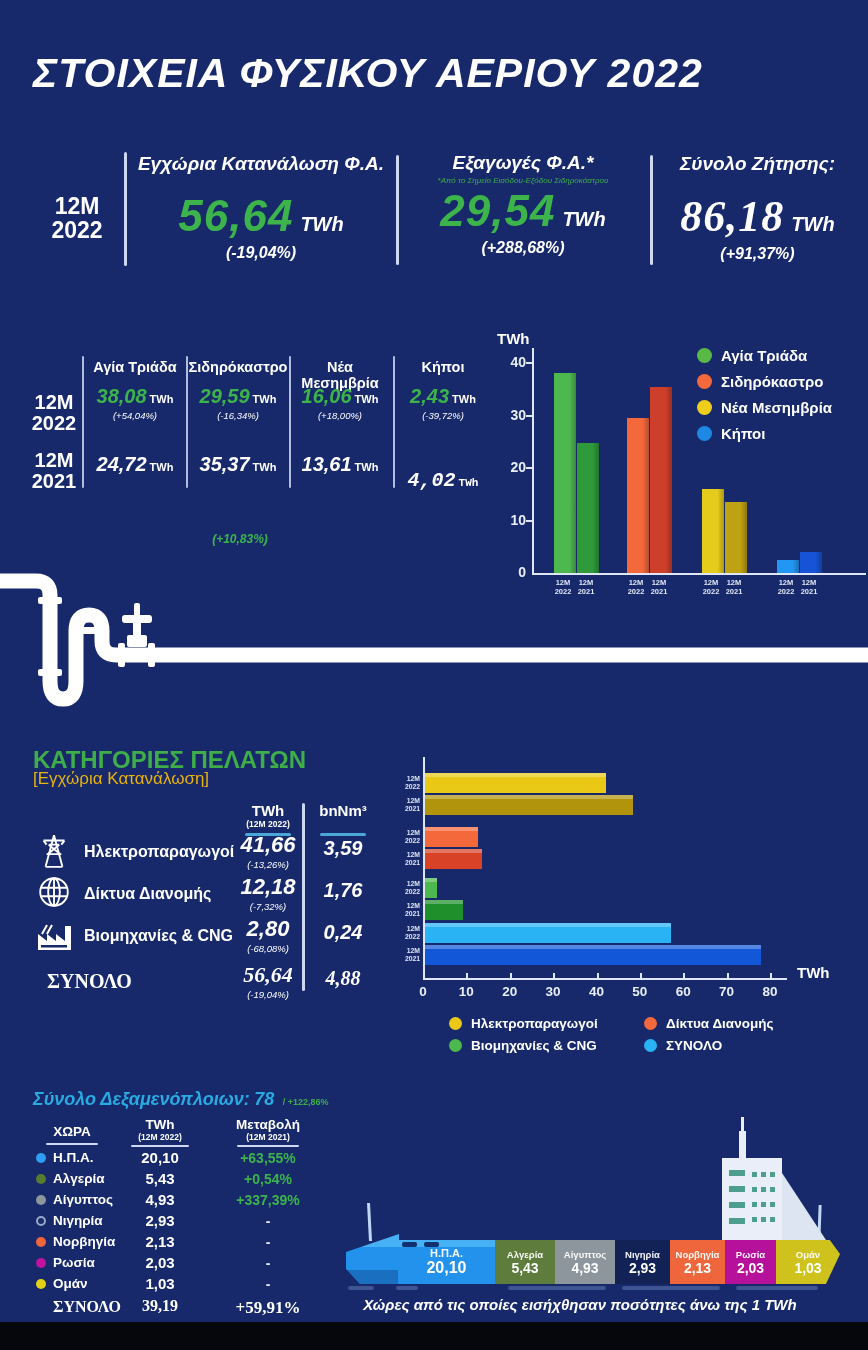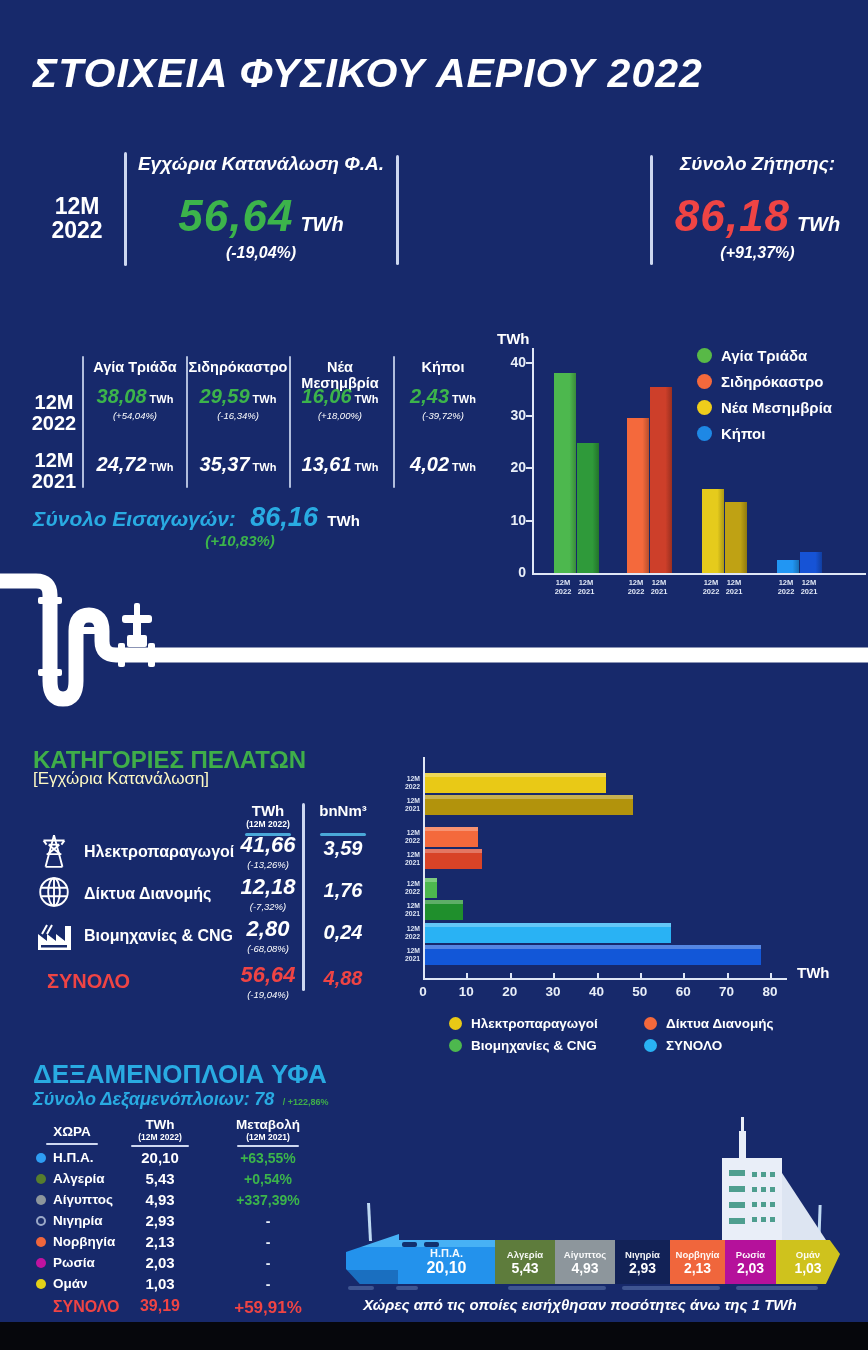--- a/index.html
+++ b/index.html
@@ -14,21 +14,21 @@
   
   .sep{width:3px;background:#cdd7f0;border-radius:2px;}
   .period{font-size:23px;font-weight:800;line-height:1.05;text-align:center;}
   .stat{text-align:center;}
   .stat .lbl{font-size:19px;font-weight:700;font-style:italic;}
   .stat .note{font-size:8px;color:#3fae49;font-style:italic;margin-top:2px;height:10px;}
   .stat .valrow{margin-top:4px;font-style:italic;}
   .stat .val{font-size:44px;font-weight:800;letter-spacing:1px;}
   .stat .unit{font-size:20px;font-weight:800;margin-left:7px;color:#fff;}
   .stat .chg{font-size:16px;font-weight:700;font-style:italic;margin-top:3px;}
-  .green{color:#3cb44b;} .cyan{color:#ef4444;}
+  .green{color:#3cb44b;} .cyan{color:#ffffff;font-family:Liberation Serif, serif;}
   
   .h-green{font-size:26px;font-weight:800;color:#3fae49;letter-spacing:.5px;}
   .vline{width:2px;background:rgba(205,215,240,.85);border-radius:2px;}
   .stn{width:100px;font-size:14.5px;text-align:center;font-weight:700;}
   .cell{width:100px;text-align:center;}
   .cell .v{font-size:20px;font-weight:800;font-style:italic;}
   .cell .u{font-size:11px;font-weight:700;color:#fff;margin-left:3px;}
   .cell .p{font-size:9.5px;font-style:italic;margin-top:2px;}
   .tot-lbl{font-size:21px;font-weight:800;font-style:italic;color:#29abe2;}
   .tot-val{font-size:27px;font-weight:800;font-style:italic;color:#29abe2;margin-left:10px;}
@@ -40,21 +40,21 @@
   .btick{font-size:7.5px;line-height:1.2;color:#dfe6f5;text-align:center;font-weight:700;}
   .hbtick{font-size:6.8px;line-height:1.2;color:#dfe6f5;text-align:right;font-weight:700;}
   .leg-item{display:flex;align-items:center;margin-bottom:9px;}
   .leg-dot{width:15px;height:15px;border-radius:50%;margin-right:9px;flex:0 0 auto;}
   .leg-txt{font-size:15px;font-weight:700;}
   #hlegend{display:grid;grid-template-columns:195px auto;row-gap:7px;}
   #hlegend .leg-dot{width:13px;height:13px;}
   #hlegend .leg-txt{font-size:13.5px;}
   
   .h-green2{font-size:24px;font-weight:800;color:#3fae49;}
-  .sub-green{font-size:17px;color:#fef9c3;}
+  .sub-green{font-size:17px;color:#eab308;}
   .colhead{text-align:center;font-weight:800;font-size:15px;line-height:1.1;}
   .colhead .s{font-size:8.5px;font-weight:700;display:block;}
   .uline{height:3px;background:#4aa8d8;border-radius:2px;margin:4px auto 0;}
   .crow-lbl{font-size:16px;font-weight:700;}
   .crow-val{font-size:22px;font-weight:800;font-style:italic;}
   .crow-pct{font-size:9.5px;font-style:italic;margin-top:1px;}
   .crow-bnm{font-size:20px;font-weight:800;font-style:italic;}
   
   .h-cyan{font-size:26px;font-weight:800;color:#29abe2;}
   .t-sub{font-size:18px;font-weight:800;font-style:italic;color:#29abe2;}
@@ -99,20 +99,26 @@
   <div class="abs sep" style="left:396px;top:155px;height:110px;"></div>
   <div class="abs sep" style="left:650px;top:155px;height:110px;"></div>
 
   <div class="abs stat" style="left:132px;top:153px;width:258px;">
     <div class="lbl">Εγχώρια Κατανάλωση Φ.Α.</div>
     <div class="note"></div>
     <div class="valrow"><span class="val green">56,64</span><span class="unit">TWh</span></div>
     <div class="chg">(-19,04%)</div>
   </div>
 
+  <div class="abs stat" style="left:402px;top:152px;width:242px;">
+    <div class="lbl">Εξαγωγές Φ.Α.*</div>
+    <div class="note">*Από το Σημείο Εισόδου-Εξόδου Σιδηροκάστρου</div>
+    <div class="valrow" style="margin-top:0;"><span class="val green">29,54</span><span class="unit">TWh</span></div>
+    <div class="chg">(+288,68%)</div>
+  </div>
 
   <div class="abs stat" style="left:655px;top:153px;width:205px;">
     <div class="lbl">Σύνολο Ζήτησης:</div>
     <div class="note"></div>
     <div class="valrow"><span class="val cyan">86,18</span><span class="unit">TWh</span></div>
     <div class="chg">(+91,37%)</div>
   </div>
 
 
   <div class="abs vline" style="left:82px;top:356px;height:132px;"></div>
@@ -152,30 +158,25 @@
   </div>
   <div class="abs cell" style="left:85px;top:453px;">
     <div><span class="v">24,72</span><span class="u">TWh</span></div>
   </div>
   <div class="abs cell" style="left:188px;top:453px;">
     <div><span class="v">35,37</span><span class="u">TWh</span></div>
   </div>
   <div class="abs cell" style="left:290px;top:453px;">
     <div><span class="v">13,61</span><span class="u">TWh</span></div>
   </div>
-  <div class="abs cell" style="left:393px;top:453px;">
+  <div class="abs cell" style="left:393px;top:469px;font-family:Liberation Mono, monospace;">
     <div><span class="v">4,02</span><span class="u">TWh</span></div>
   </div>
 
-  <div class="abs" style="left:33px;top:502px;">
-    <span class="tot-lbl">Σύνολο Εισαγωγών:</span>
-    <span class="tot-val">86,16</span>
-    <span class="tot-u">TWh</span>
-  </div>
-  <div class="abs ctr it" style="left:185px;top:532px;width:110px;font-size:15px;color:#3cb44b;font-weight:700;">(+10,83%)</div>
+  <div class="abs ctr it" style="left:185px;top:532px;width:110px;font-size:12px;color:#3cb44b;font-weight:700;">(+10,83%)</div>
 
   <div class="abs axlbl" style="left:497px;top:330px;">TWh</div>
   <div class="abs axis" id="vaxis" style="left:532px;top:348px;width:332px;height:225px;">
       <div style="position: absolute; bottom: 0px; left: 20px; width: 22px; height: 200px; background: linear-gradient(90deg, rgb(77, 184, 78) 0px, rgb(77, 184, 78) 70%, rgba(0, 0, 0, 0.25) 100%), rgb(77, 184, 78);"></div>
       <div style="position: absolute; bottom: 0px; left: 93px; width: 22px; height: 155px; background: linear-gradient(90deg, rgb(244, 105, 60) 0px, rgb(244, 105, 60) 70%, rgba(0, 0, 0, 0.25) 100%), rgb(244, 105, 60);"></div>
       <div style="position: absolute; bottom: 0px; left: 168px; width: 22px; height: 84px; background: linear-gradient(90deg, rgb(229, 203, 28) 0px, rgb(229, 203, 28) 70%, rgba(0, 0, 0, 0.25) 100%), rgb(229, 203, 28);"></div>
       <div style="position: absolute; bottom: 0px; left: 243px; width: 22px; height: 13px; background: linear-gradient(90deg, rgb(33, 150, 243) 0px, rgb(33, 150, 243) 70%, rgba(0, 0, 0, 0.25) 100%), rgb(33, 150, 243);"></div>
       <div style="position: absolute; bottom: 0px; left: 43px; width: 22px; height: 130px; background: linear-gradient(90deg, rgb(47, 154, 58) 0px, rgb(47, 154, 58) 70%, rgba(0, 0, 0, 0.25) 100%), rgb(47, 154, 58);"></div>
       <div style="position: absolute; bottom: 0px; left: 116px; width: 22px; height: 186px; background: linear-gradient(90deg, rgb(205, 63, 42) 0px, rgb(205, 63, 42) 70%, rgba(0, 0, 0, 0.25) 100%), rgb(205, 63, 42);"></div>
       <div style="position: absolute; bottom: 0px; left: 191px; width: 22px; height: 71px; background: linear-gradient(90deg, rgb(191, 162, 20) 0px, rgb(191, 162, 20) 70%, rgba(0, 0, 0, 0.25) 100%), rgb(191, 162, 20);"></div>
@@ -308,21 +309,20 @@
       <div class="leg-item" style="margin-bottom: 0px;">
         <div class="leg-dot" style="background: rgb(77, 184, 78);"></div>
         <div class="leg-txt">Βιομηχανίες &amp; CNG</div>
       </div>
       <div class="leg-item" style="margin-bottom: 0px;">
         <div class="leg-dot" style="background: rgb(41, 178, 244);"></div>
         <div class="leg-txt">ΣΥΝΟΛΟ</div>
       </div>
     </div>
 
-  <div class="abs h-cyan" style="left:33px;top:1059px;">ΔΕΞΑΜΕΝΟΠΛΟΙΑ ΥΦΑ</div>
   <div class="abs" style="left:33px;top:1089px;">
     <span class="t-sub">Σύνολο Δεξαμενόπλοιων:</span>
     <span class="t-sub">78</span>
     <span class="t-sub-chg">/ +122,86%</span>
   </div>
 
   <div class="abs thead" style="left:40px;top:1124px;width:64px;">
     <span>ΧΩΡΑ</span>
     <div class="wline" style="width:52px;"></div>
   </div>

